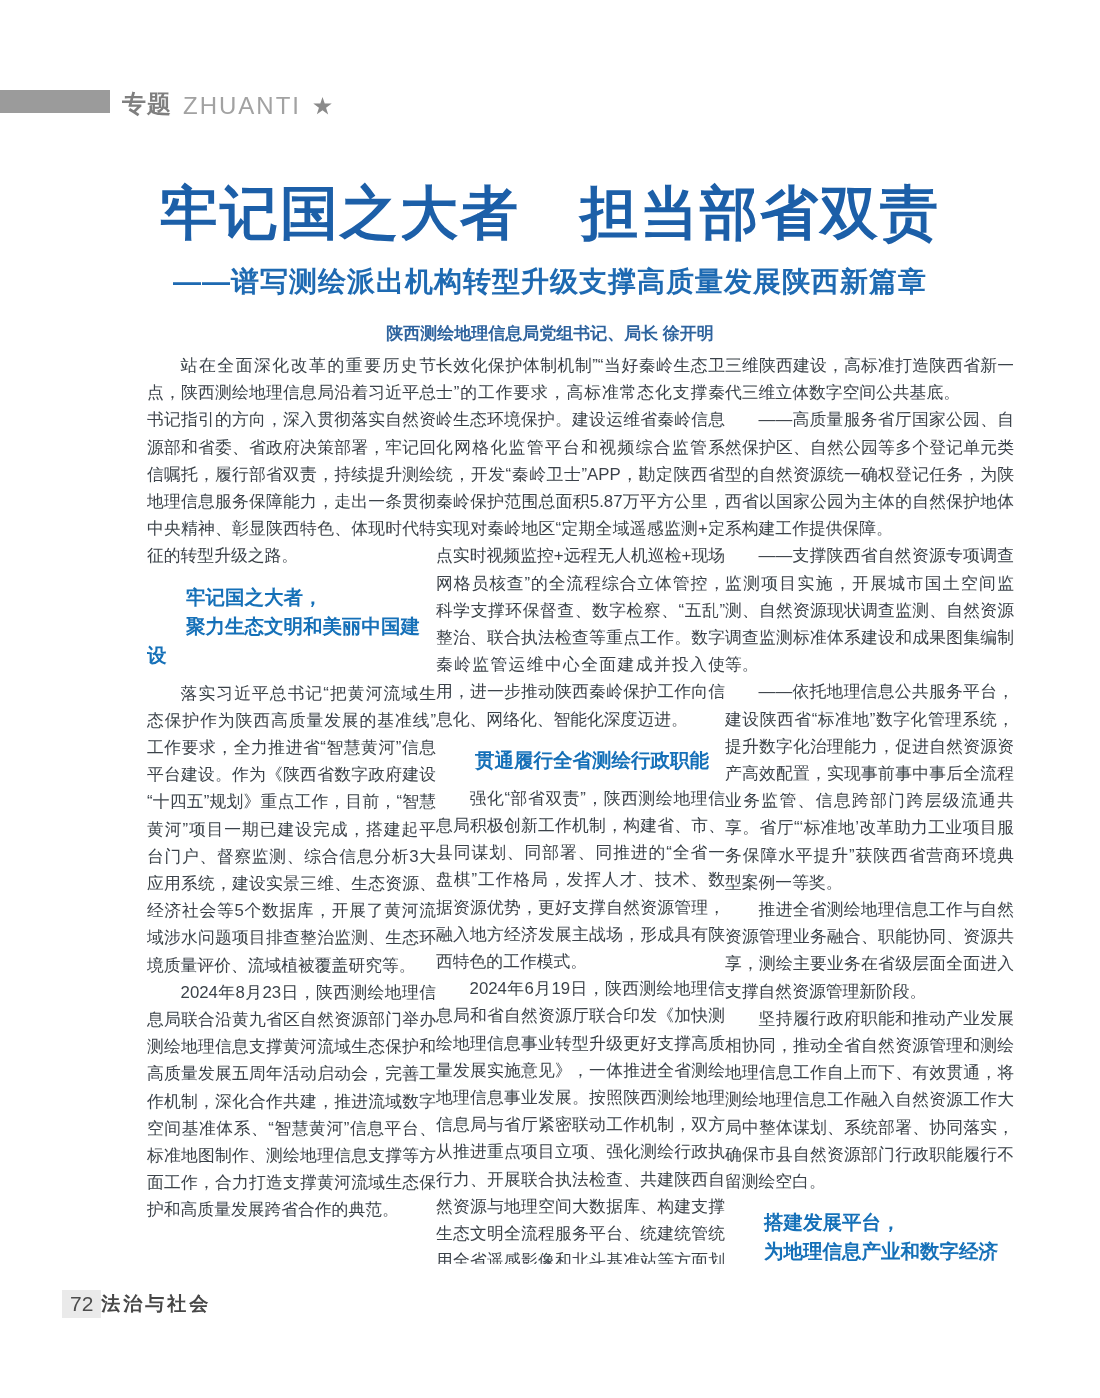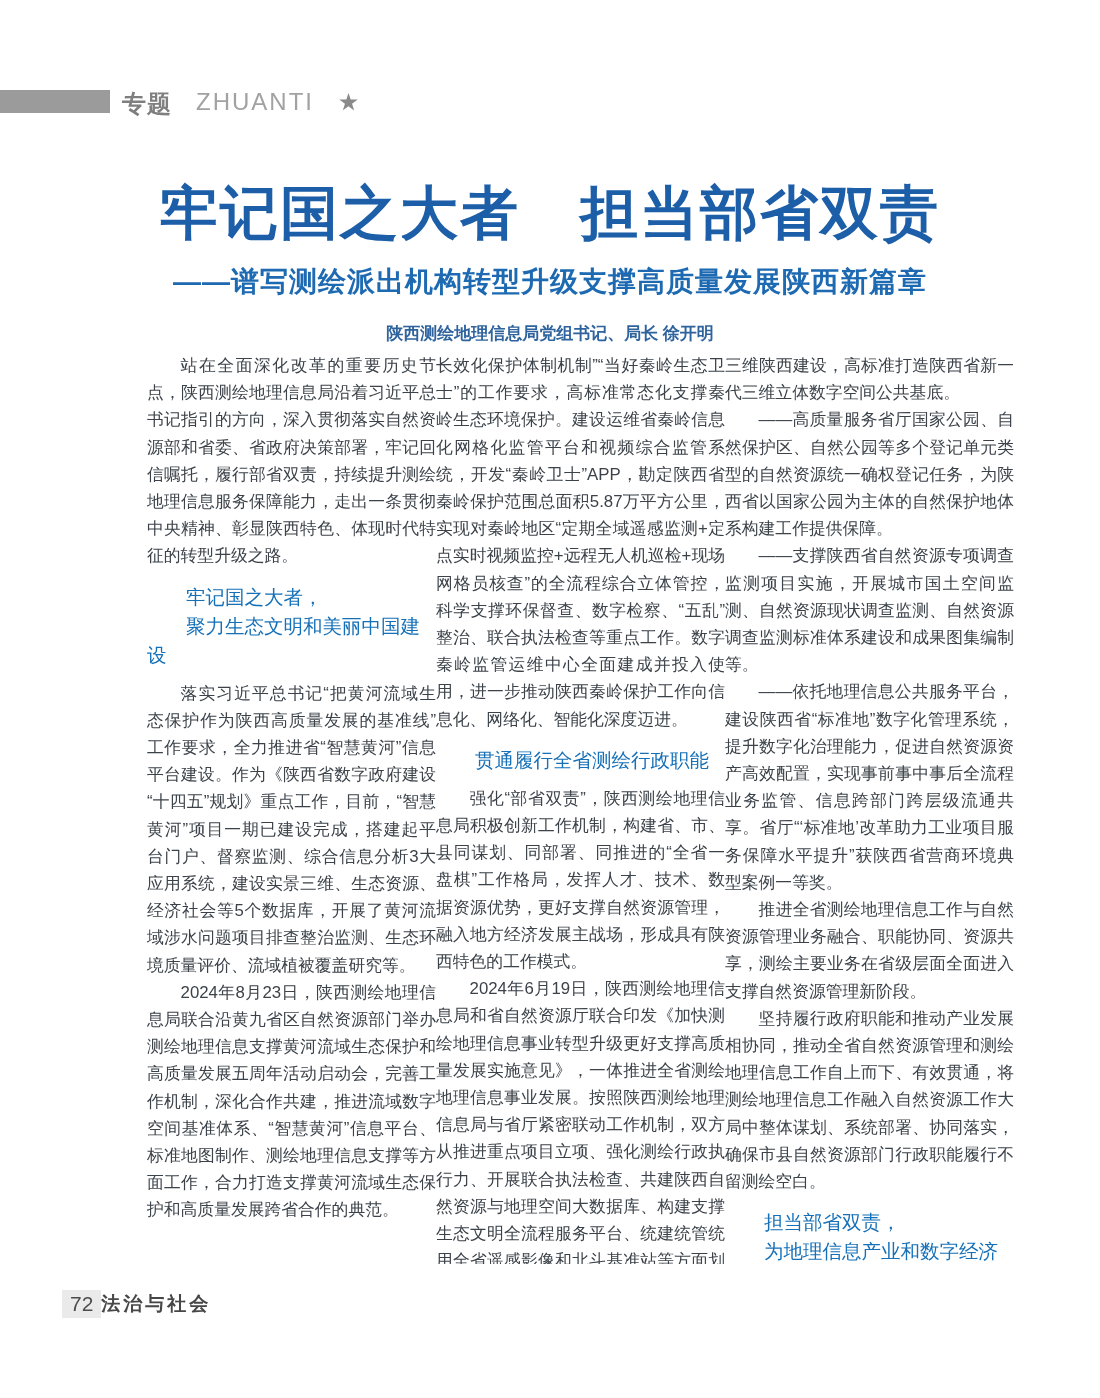--- a/index.html
+++ b/index.html
@@ -11,21 +11,21 @@
     overflow:hidden;
   }
   
   .header-bar{
     position:absolute;left:0;top:90px;
     width:110px;height:23px;background:#9b9b9b;
   }
   .header-label{
     position:absolute;left:122px;top:88px;
     font-size:24px;color:#8b8b8b;letter-spacing:1px;
-    display:flex;align-items:flex-start;gap:24px;
+    display:flex;align-items:flex-end;gap:11px;
   }
   .header-label .cn{font-weight:bold;color:#7f7f7f;}
   .header-label .en{color:#a2a2a2;letter-spacing:2px;}
   .header-label .star{color:#8a8a8a;font-size:21px;}
   
   .title-block{
     position:absolute;left:0;top:170px;width:1100px;text-align:center;
   }
   .main-title{
     margin:11px;
@@ -52,21 +52,21 @@
   .para{
     margin:0;
     font-size:16.8px;line-height:27.2px;
     color:#3b4249;
     text-align:justify;
     text-indent:2em;
   }
   .para.no-indent{text-indent:0;}
   .sec-heading{
     margin:13px 0 10px 0;
-    font-size:19.5px;font-weight:normal;color:#1570b8;
+    font-size:19.5px;font-weight:bold;color:#1570b8;
     line-height:29px;
   }
   .sec-heading .hl{text-indent:2em;}
   
   .footer{
     position:absolute;left:62px;top:1290px;
     display:flex;align-items:center;
   }
   .page-num{
     background:#eaeaea;color:#4c4c4c;
@@ -115,21 +115,21 @@
         <p class="para">2024年6月19日，陕西测绘地理信息局和省自然资源厅联合印发《加快测绘地理信息事业转型升级更好支撑高质量发展实施意见》，一体推进全省测绘地理信息事业发展。按照陕西测绘地理信息局与省厅紧密联动工作机制，双方从推进重点项目立项、强化测绘行政执行力、开展联合执法检查、共建陕西自然资源与地理空间大数据库、构建支撑生态文明全流程服务平台、统建统管统用全省遥感影像和北斗基准站等方面划定重点任务。</p>
       </div>
       <div class="col">
         <p class="para no-indent">三维陕西建设，高标准打造陕西省新一代三维立体数字空间公共基底。</p>
         <p class="para">——高质量服务省厅国家公园、自然保护区、自然公园等多个登记单元类型的自然资源统一确权登记任务，为陕西省以国家公园为主体的自然保护地体系构建工作提供保障。</p>
         <p class="para">——支撑陕西省自然资源专项调查监测项目实施，开展城市国土空间监测、自然资源现状调查监测、自然资源调查监测标准体系建设和成果图集编制等。</p>
         <p class="para">——依托地理信息公共服务平台，建设陕西省“标准地”数字化管理系统，提升数字化治理能力，促进自然资源资产高效配置，实现事前事中事后全流程业务监管、信息跨部门跨层级流通共享。省厅“‘标准地’改革助力工业项目服务保障水平提升”获陕西省营商环境典型案例一等奖。</p>
         <p class="para">推进全省测绘地理信息工作与自然资源管理业务融合、职能协同、资源共享，测绘主要业务在省级层面全面进入支撑自然资源管理新阶段。</p>
         <p class="para">坚持履行政府职能和推动产业发展相协同，推动全省自然资源管理和测绘地理信息工作自上而下、有效贯通，将测绘地理信息工作融入自然资源工作大局中整体谋划、系统部署、协同落实，确保市县自然资源部门行政职能履行不留测绘空白。</p>
         <div class="sec-heading">
-          <div class="hl">担当部省双责，</div>
+          <div class="hl">搭建发展平台，</div>
           <div class="hl">为地理信息产业和数字经济赋</div>
         </div>
       </div>
     </main>
 
   <footer class="footer">
     <span class="page-num">72</span>
     <span class="journal-name">法治与社会</span>
   </footer>
 

